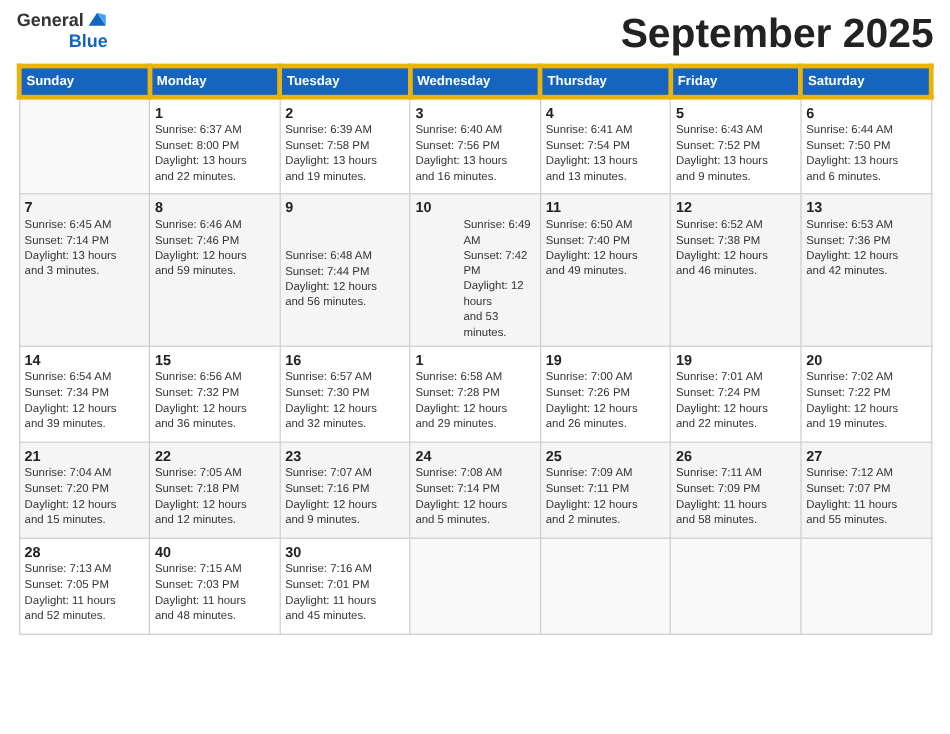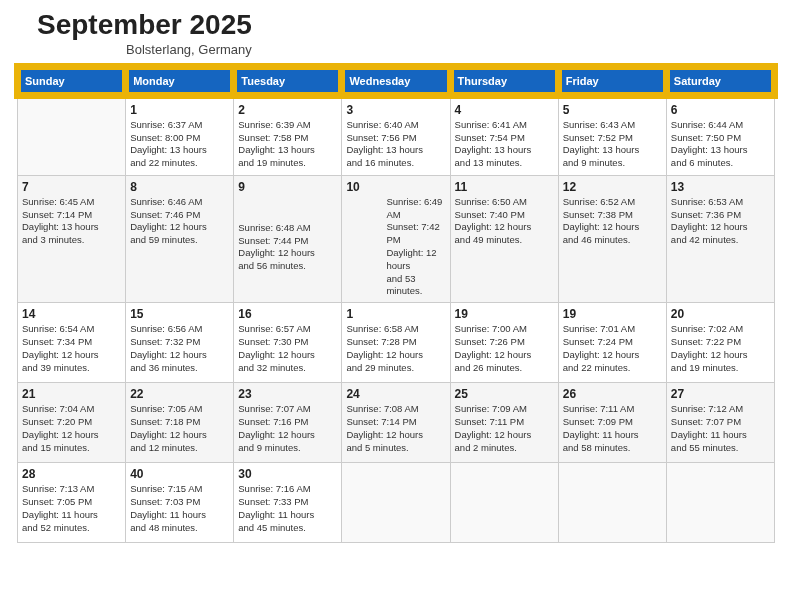--- a/index.html
+++ b/index.html
@@ -37,21 +37,21 @@
     .logo-icon {
       width: 18px;
       height: 18px;
       margin-left: 2px;
       margin-top: -4px;
     }
     .title-block {
       text-align: right;
     }
     .month-title {
-      font-size: 28px;
+      font-size: 34px;
       font-weight: bold;
       color: #222;
       line-height: 1.1;
       margin-left: 23px;
     }
     .subtitle {
       font-size: 13px;
       color: #444;
       margin-top: 1px;
     }
@@ -60,21 +60,21 @@
       border-collapse: collapse;
       font-size: 10.5px;
     }
     .calendar thead th {
       background: #1565c0;
       color: #fff;
       padding: 5px 4px;
       font-size: 11px;
       font-weight: bold;
       text-align: left;
-      border: 7px solid #eab308;
+      border: 4px solid #eab308;
     }
     .calendar tbody td {
       border: 1px solid #ccc;
       vertical-align: top;
       padding: 4px 4px;
       width: calc(100%/7);
       min-height: 70px;
       height: 80px;
     }
     .day-num {
@@ -93,23 +93,36 @@
     }
     .row-shaded td {
       background: #f5f5f5;
     }
   </style>
 </head>
 <body>
 
 <div class="page">
   <div class="header">
+    <div class="logo">
+      <div>
+        <div style="display:flex;align-items:center;">
+          <span class="logo-text logo-general">General</span>
+          <svg class="logo-icon" viewBox="0 0 20 20">
+            <polygon points="2,16 10,4 18,16" fill="#1565c0"></polygon>
+            <polygon points="10,4 18,16 18,6" fill="#42a5f5"></polygon>
+          </svg>
+        </div>
+        <div style="display:flex;justify-content:flex-end;">
+          <span class="logo-text logo-blue">Blue</span>
+        </div>
+      </div>
+    </div>
     <div class="title-block">
       <div class="month-title">September 2025</div>
-      <div class="subtitle">Bolsterlang, Germany</div>
     </div>
   </div>
 
   <table class="calendar">
     <thead>
       <tr>
         <th>Sunday</th>
         <th>Monday</th>
         <th>Tuesday</th>
         <th>Wednesday</th>
@@ -328,21 +341,21 @@
           <td>
             <div class="day-num">40</div>
             <div class="day-detail" style="white-space: pre-line;">Sunrise: 7:15 AM
 Sunset: 7:03 PM
 Daylight: 11 hours
 and 48 minutes.</div>
           </td>
           <td>
             <div class="day-num">30</div>
             <div class="day-detail" style="white-space: pre-line;">Sunrise: 7:16 AM
-Sunset: 7:33 PM
+Sunset: 7:01 PM
 Daylight: 11 hours
 and 45 minutes.</div>
           </td>
           <td class="empty-cell"></td>
           <td class="empty-cell"></td>
           <td class="empty-cell"></td>
           <td class="empty-cell"></td>
         </tr>
       </tbody>
   </table>

